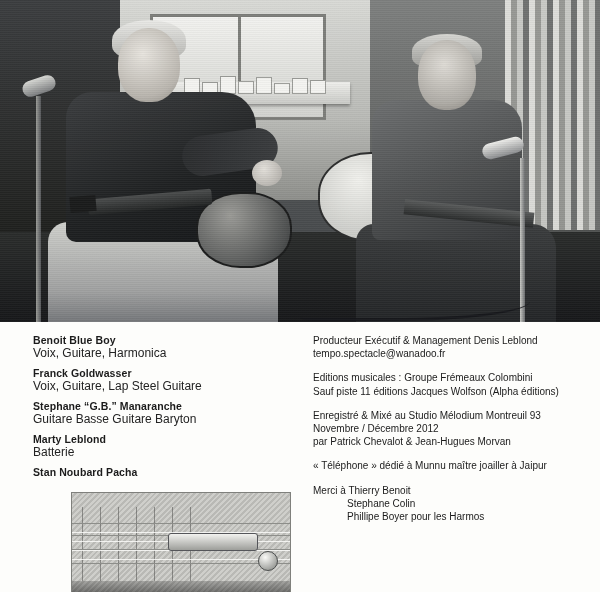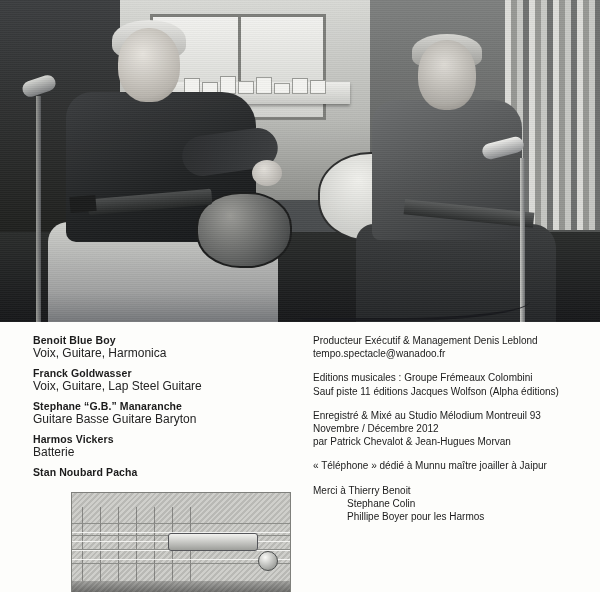--- a/index.html
+++ b/index.html
@@ -352,21 +352,21 @@
         <div class="name">Franck Goldwasser</div>
         <div class="role">Voix, Guitare, Lap Steel Guitare</div>
       </div>
 
       <div class="member">
         <div class="name">Stephane “G.B.” Manaranche</div>
         <div class="role">Guitare Basse Guitare Baryton</div>
       </div>
 
       <div class="member">
-        <div class="name">Harmos Vickers</div>
+        <div class="name">Marty Leblond</div>
         <div class="role">Batterie</div>
       </div>
 
       <div class="member">
         <div class="name">Stan Noubard Pacha</div>
       </div>
 
       <div class="pickup-photo">
         <div class="pk-bg"></div>
         <div class="pk-frets"></div>

